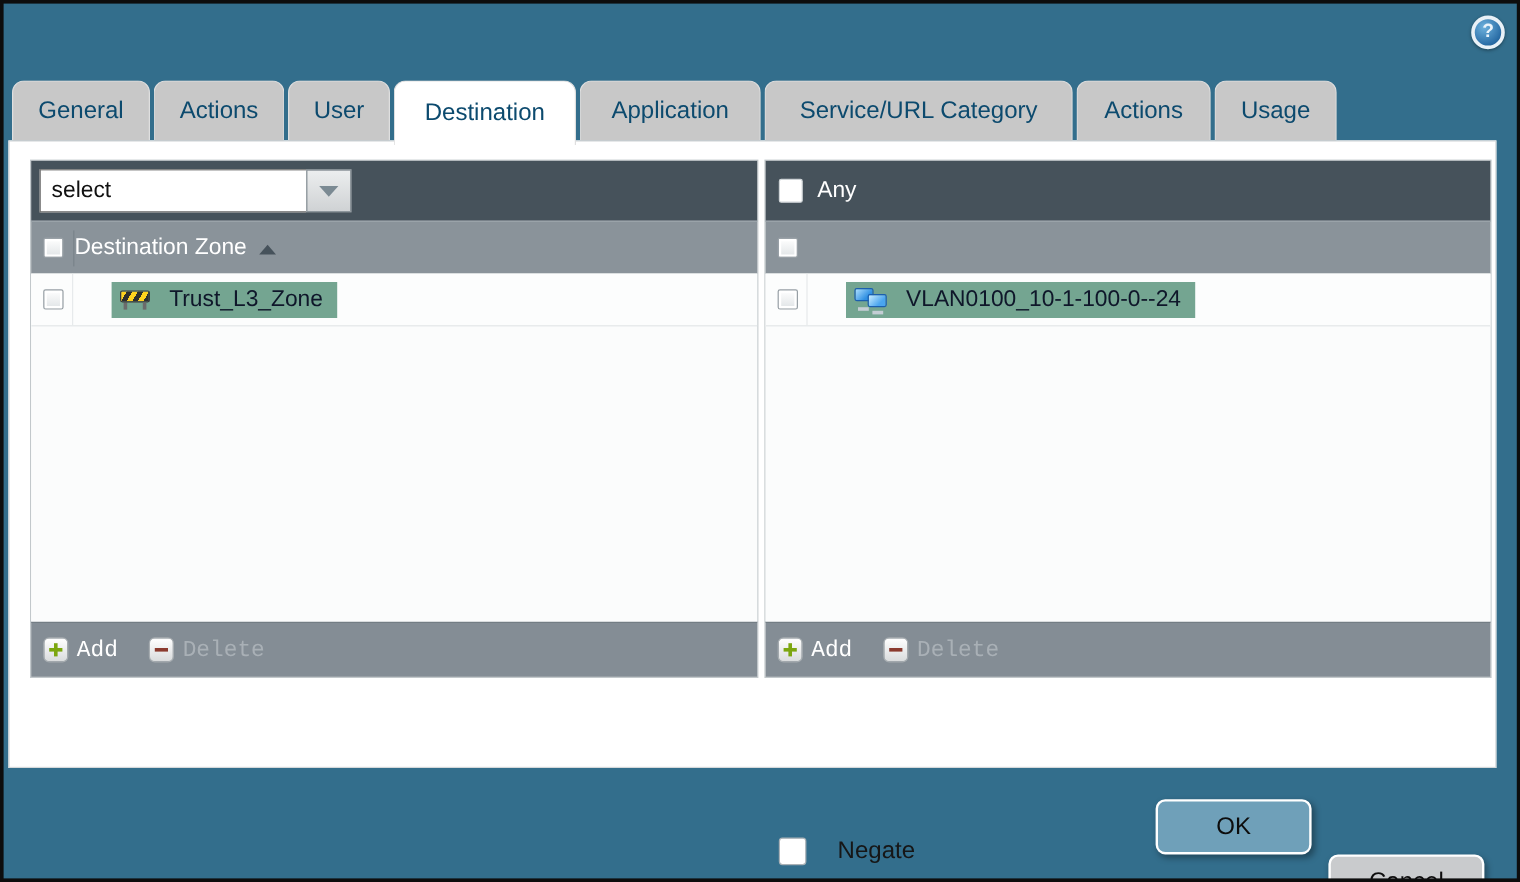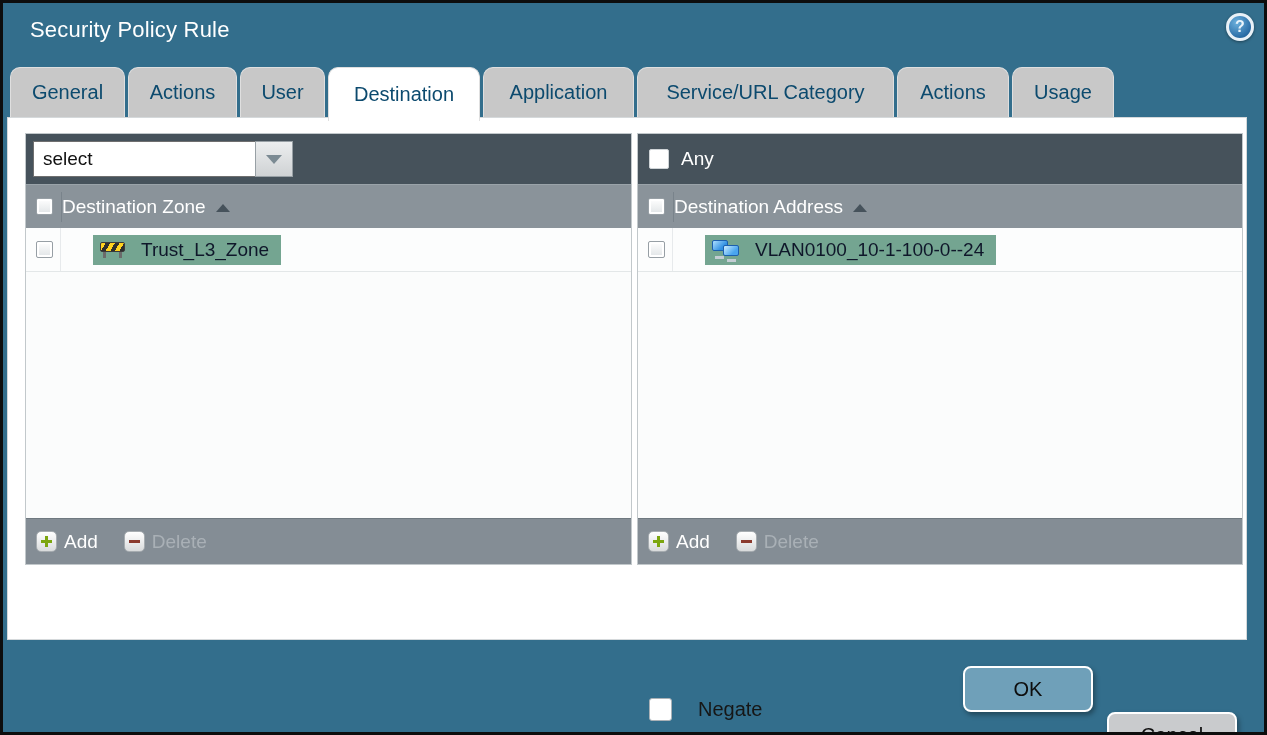--- a/index.html
+++ b/index.html
@@ -81,21 +81,21 @@
   
   .addr-icon { position:relative; width:27px; height:20px; flex:none; }
   .addr-icon .m1 { position:absolute; left:0; top:0; width:16px; height:11px;
     background:linear-gradient(135deg,#aee0ff 0%,#2f8fe2 70%); border:1px solid #1c5fae; border-radius:2px; }
   .addr-icon .m2 { position:absolute; right:0; top:5px; width:16px; height:11px;
     background:linear-gradient(135deg,#cdeeff 0%,#4aa5ef 70%); border:1px solid #1c5fae; border-radius:2px; }
   .addr-icon .b1 { position:absolute; left:3px; bottom:1px; width:9px; height:3px; background:#c3cdd4; }
   .addr-icon .b2 { position:absolute; right:3px; bottom:-2px; width:9px; height:3px; background:#c3cdd4; }
 
   
-  .act { display:flex; align-items:center; gap:7px; cursor:pointer; }
+  .act { display:flex; align-items:center; gap:7px; cursor:pointer;font-family:Liberation Mono, monospace; }
   .sq { width:21px; height:21px; border-radius:5px; border:1px solid #a6acb0;
     background:linear-gradient(180deg,#ffffff,#d9dbdc); position:relative; flex:none; }
   .sq::before, .sq::after { content:""; position:absolute; background:#7CA60F; }
   .sq.plus::before { left:4px; top:8px; width:11px; height:3px; }
   .sq.plus::after  { left:8px; top:4px; width:3px; height:11px; }
   .sq.minus::before { left:4px; top:8px; width:11px; height:3px; background:#8B3A2E; }
   .act .lbl { font-size:19px; color:#fff; }
   .act.disabled .lbl { color:#a9b0b6; }
 
   
@@ -112,21 +112,20 @@
     justify-content:center; box-shadow:2px 3px 5px rgba(0,0,0,.35); cursor:pointer;
     font-family:"Liberation Sans",sans-serif; }
   .btn.ok { left:963px; background:#6FA0B9; }
   .btn.cancel { left:1107px; background:#C9CBCD;margin-top:46px; }
 </style>
 </head>
 <body>
 
 <div class="stage">
 
-  <div class="title">Security Policy Rule</div>
   <div class="help">?</div>
 
   <div class="tabs">
     <div class="tab t0">General</div>
     <div class="tab t1">Actions</div>
     <div class="tab t2">User</div>
     <div class="tab t3 active">Destination</div>
     <div class="tab t4">Application</div>
     <div class="tab t5">Service/URL Category</div>
     <div class="tab t6">Actions</div>
@@ -175,24 +174,20 @@
       </div>
     </div>
 
     <div class="panel right">
       <div class="bar-top">
         <div class="cb-white"></div>
         <div class="any-lbl">Any</div>
       </div>
       <div class="hdr">
         <div class="cb"></div>
-        <div class="hdr-cell">
-          <span>Destination Address</span>
-          <span class="arr-up"></span>
-        </div>
       </div>
       <div class="body">
         <div class="row">
           <div class="row-div"></div>
           <div class="cb"></div>
           <div class="chip">
             <span class="addr-icon">
               <span class="b1"></span>
                 <span class="b2"></span>
                 <span class="m1"></span>

